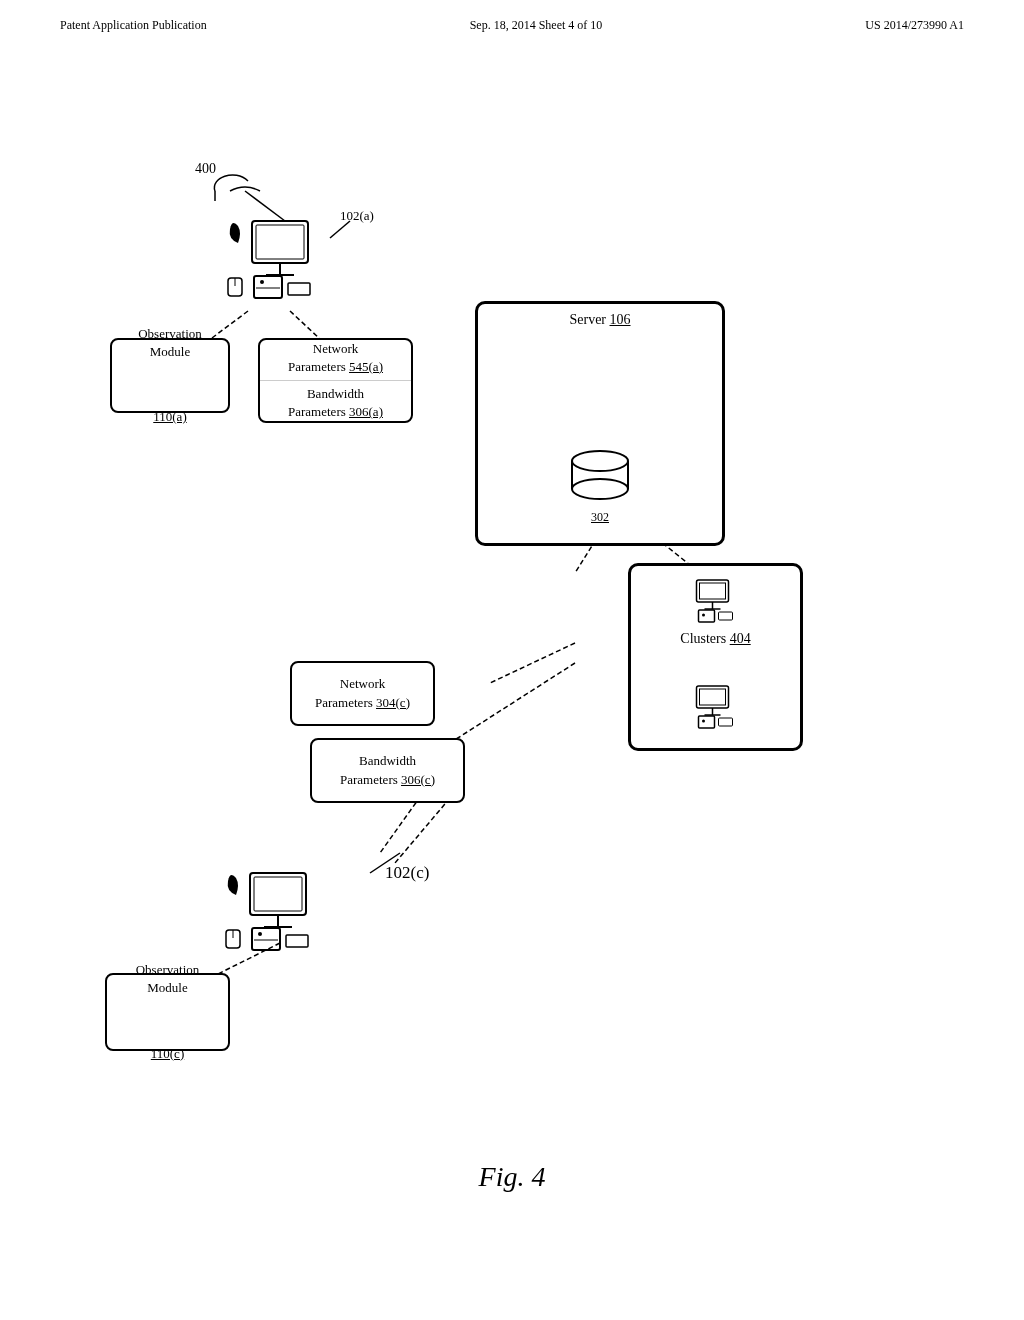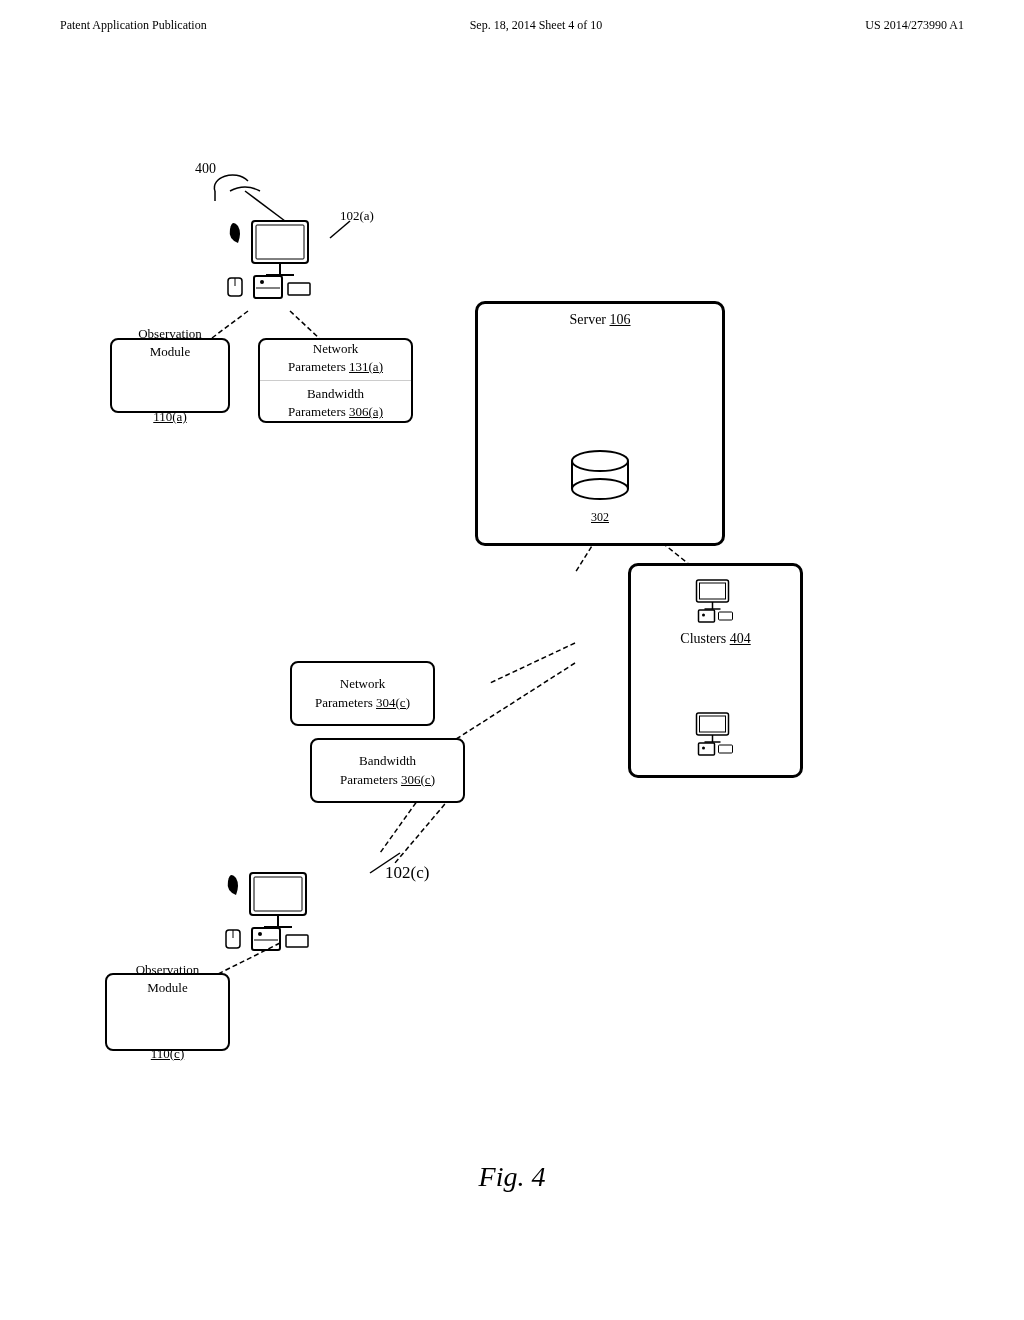--- a/index.html
+++ b/index.html
@@ -162,21 +162,21 @@
 
   <div class="box" style="left:110px; top:295px; width:120px; height:75px;">
     <span>Observation</span>
     <span>Module</span>
     <span class="box-underline">110(a)</span>
   </div>
 
   <div class="box" style="left:258px; top:295px; width:155px; height:85px;">
     <div style="border-bottom:1px solid #ccc; padding-bottom:4px; margin-bottom:4px; width:100%; text-align:center;">
       <span>Network</span><br>
-      <span>Parameters <span class="box-underline">131(a)</span></span>
+      <span>Parameters <span class="box-underline">545(a)</span></span>
     </div>
     <div style="text-align:center;">
       <span>Bandwidth</span><br>
       <span>Parameters <span class="box-underline">306(a)</span></span>
     </div>
   </div>
 
   <div class="server-box" style="left:475px; top:258px; width:250px; height:245px;">
 
     <div style="position:absolute; top:8px; left:0; right:0; text-align:center; font-size:14px;">
@@ -193,21 +193,21 @@
         <line x1="2" y1="12" x2="2" y2="40" stroke="#000" stroke-width="2"></line>
         <line x1="58" y1="12" x2="58" y2="40" stroke="#000" stroke-width="2"></line>
         <ellipse cx="30" cy="40" rx="28" ry="10" fill="none" stroke="#000" stroke-width="2"></ellipse>
       </svg>
       <div style="font-size:12px; text-align:center; margin-top:2px;">
         <span class="box-underline">302</span>
       </div>
     </div>
   </div>
 
-  <div class="clusters-box" style="left:628px; top:520px; width:175px; height:215px;">
+  <div class="clusters-box" style="left:628px; top:520px; width:175px; height:188px;">
 
     <div style="position:absolute; top:12px; left:50%; transform:translateX(-50%);">
       <svg width="55" height="48" viewBox="0 0 55 48">
         <rect x="8" y="2" width="32" height="22" rx="2" fill="none" stroke="#000" stroke-width="1.5"></rect>
         <rect x="11" y="5" width="26" height="16" fill="none" stroke="#000" stroke-width="1"></rect>
         <line x1="24" y1="24" x2="24" y2="31" stroke="#000" stroke-width="1.5"></line>
         <line x1="16" y1="31" x2="32" y2="31" stroke="#000" stroke-width="1.5"></line>
         <rect x="10" y="32" width="16" height="12" rx="1" fill="none" stroke="#000" stroke-width="1.5"></rect>
         <rect x="30" y="34" width="14" height="8" rx="1" fill="none" stroke="#000" stroke-width="1"></rect>
         <circle cx="15" cy="37" r="1.5" fill="#000"></circle>

